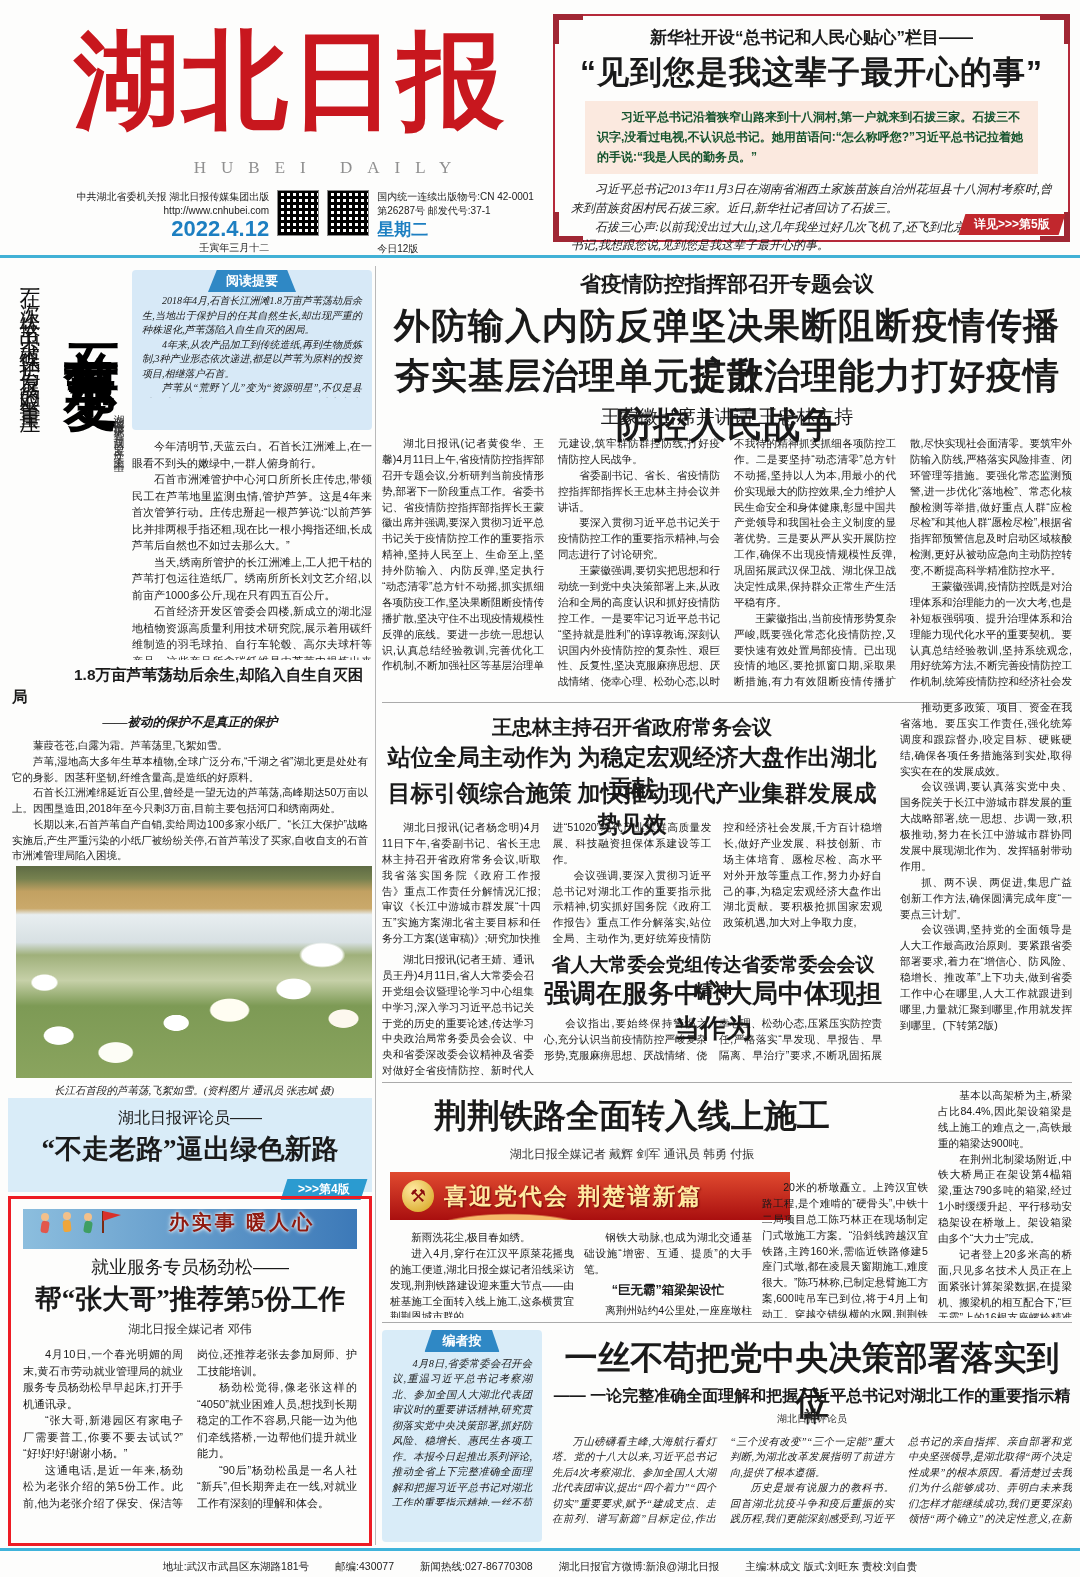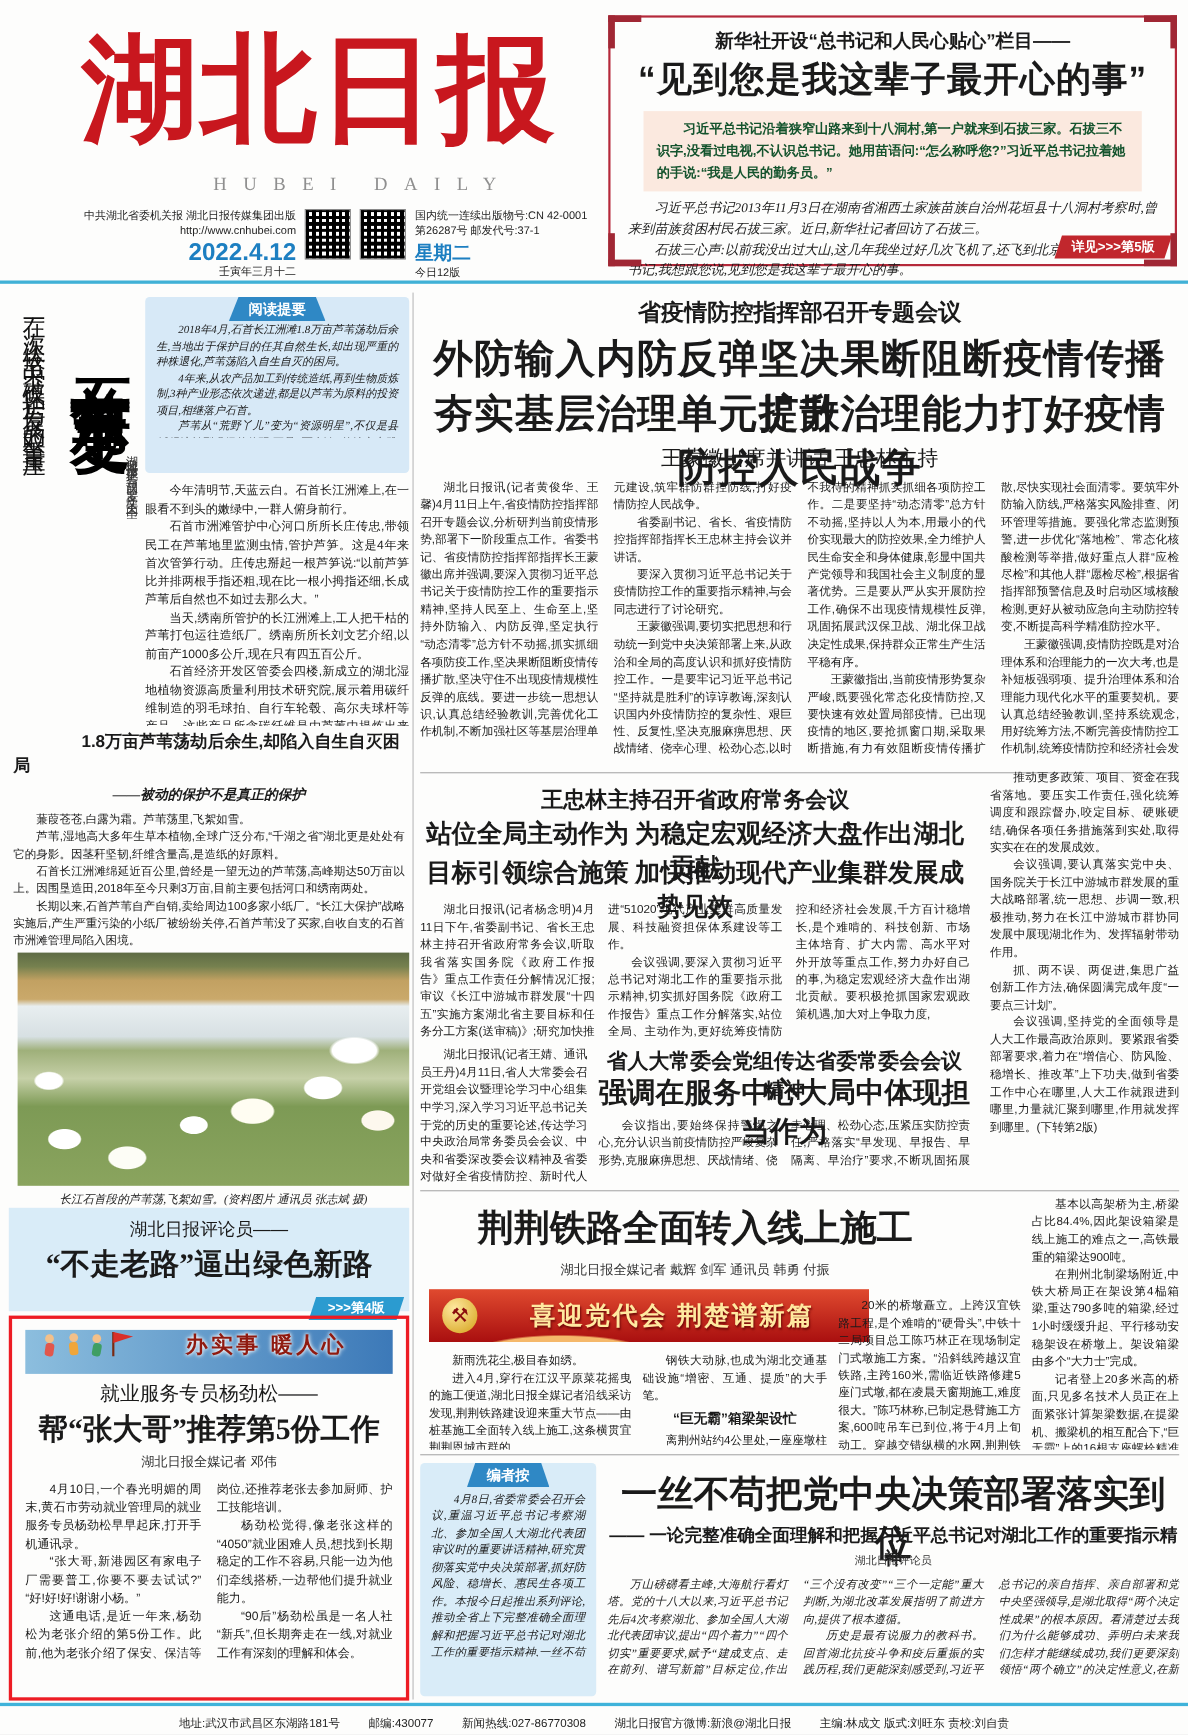--- a/index.html
+++ b/index.html
@@ -105,21 +105,21 @@
   .r2-right{left:518px;top:436px;width:172px;height:378px;font-size:10.6px;overflow:hidden;}
   .rr-h{left:20px;top:830px;width:460px;text-align:center;font-family:"Liberation Serif",serif;
         font-weight:900;font-size:33px;}
   .rr-byline{left:20px;top:882px;width:460px;text-align:center;font-size:12px;color:#333;}
   .rr-banner{left:8px;top:908px;width:400px;height:48px;background:
              radial-gradient(ellipse at 30% 120%,#f5b86a 0 18%,transparent 20%),
              linear-gradient(180deg,#e04a2f,#a90f0f);display:flex;align-items:center;gap:10px;padding:0 12px;
              box-sizing:border-box;}
   .emblem{width:32px;height:32px;border-radius:50%;background:radial-gradient(circle at 35% 30%,#ffe9a0,#d4a017);
           display:flex;align-items:center;justify-content:center;font-size:18px;color:#8a0d0d;}
-  .rr-banner-title{flex:1;text-align:center;font-size:23px;font-weight:900;color:#ffe9a0;
+  .rr-banner-title{flex:1;text-align:left;font-size:23px;font-weight:900;color:#ffe9a0;
                    letter-spacing:2px;text-shadow:1px 1px 2px #6d0707;}
   .rr-colA{left:8px;top:966px;width:184px;height:88px;font-size:10.6px;overflow:hidden;}
   .rr-colB{left:202px;top:966px;width:168px;height:88px;font-size:10.6px;overflow:hidden;}
   .rr-sub{text-align:center;font-weight:bold;font-size:12.5px;margin:4px 0;}
   .rr-colC{left:380px;top:916px;width:166px;height:138px;font-size:10.6px;overflow:hidden;}
   .rr-colD{left:556px;top:824px;width:134px;height:230px;font-size:10.6px;overflow:hidden;}
   .notebox{left:0;top:1066px;width:160px;height:212px;background:#d9ecf8;border-radius:4px;}
   .note-text{padding:26px 10px 6px;font-family:"Liberation Serif",serif;font-style:italic;
              font-size:10.3px;line-height:1.5;text-indent:2em;text-align:justify;height:176px;
              overflow:hidden;box-sizing:border-box;}
@@ -255,21 +255,21 @@
       <p>王蒙徽强调,疫情防控既是对治理体系和治理能力的一次大考,也是补短板强弱项、提升治理体系和治理能力现代化水平的重要契机。要认真总结经验教训,坚持系统观念,用好统筹方法,不断完善疫情防控工作机制,统筹疫情防控和经济社会发展,最大限度减少疫情对经济社会发展的影响。要把城乡基层治理单元建设和治理体系建设结合起来,以社区为基本单元,将更多资源、服务、管理放到社区,充分发挥城乡社区在疫情防控中的基础性作用。要把政府主导和群众主体结合起来,压实“四方责任”,教育引导广大干部群众自觉遵守防疫要求,加强自我防护,筑牢群防群控防线。要把技防和人防结合起来,推进加强免疫接种,加强疫情防控信息化支撑。要把常态化防控和应急处置结合起来,统筹发展和安全,全面检视防疫工作标准和要求,统筹临时性设施和永久性设施建设,大力改善交通通道等场所的疫情防控基础设施。</p>
 
     </div>
     <div class="hairline" style="top:438px;"></div>
 
     <div class="abs r2-eyebrow">王忠林主持召开省政府常务会议</div>
     <div class="abs r2-h" style="top:478px;">站位全局主动作为 为稳定宏观经济大盘作出湖北贡献</div>
     <div class="abs r2-h" style="top:514px;">目标引领综合施策 加快推动现代产业集群发展成势见效</div>
     <div class="abs r2-body bodytext">
       <p>湖北日报讯(记者杨念明)4月11日下午,省委副书记、省长王忠林主持召开省政府常务会议,听取我省落实国务院《政府工作报告》重点工作责任分解情况汇报;审议《长江中游城市群发展“十四五”实施方案湖北省主要目标和任务分工方案(送审稿)》;研究加快推进“51020”现代产业集群高质量发展、科技融资担保体系建设等工作。</p>
-      <p>会议强调,要深入贯彻习近平总书记对湖北工作的重要指示批示精神,切实抓好国务院《政府工作报告》重点工作分解落实,站位全局、主动作为,更好统筹疫情防控和经济社会发展,千方百计稳增长,是个难啃的、科技创新、市场主体培育、扩大内需、高水平对外开放等重点工作,努力办好自己的事,为稳定宏观经济大盘作出湖北贡献。要积极抢抓国家宏观政策机遇,加大对上争取力度,</p>
+      <p>会议强调,要深入贯彻习近平总书记对湖北工作的重要指示批示精神,切实抓好国务院《政府工作报告》重点工作分解落实,站位全局、主动作为,更好统筹疫情防控和经济社会发展,千方百计稳增长,做好产业发展、科技创新、市场主体培育、愿检尽检、高水平对外开放等重点工作,努力办好自己的事,为稳定宏观经济大盘作出湖北贡献。要积极抢抓国家宏观政策机遇,加大对上争取力度,</p>
     </div>
     <div class="abs npc-intro bodytext">
       <p>湖北日报讯(记者王婧、通讯员王丹)4月11日,省人大常委会召开党组会议暨理论学习中心组集中学习,深入学习习近平总书记关于党的历史的重要论述,传达学习中央政治局常务委员会会议、中央和省委深改委会议精神及省委对做好全省疫情防控、新时代人大工作等要求,研究贯彻落实措施。省人大常委会党组书记、常务副主任王玲主持会议。</p>
     </div>
     <div class="abs npc-eyebrow">省人大常委会党组传达省委常委会会议精神</div>
     <div class="abs npc-h">强调在服务中心大局中体现担当作为</div>
     <div class="abs npc-body bodytext">
       <p>会议指出,要始终保持警惕之心,充分认识当前疫情防控严峻复杂形势,克服麻痹思想、厌战情绪、侥幸心理、松劲心态,压紧压实防控责任,严格落实“早发现、早报告、早隔离、早治疗”要求,不断巩固拓展疫情防控决定性成果。要统筹疫情防控和立法、监督、代表等工作,坚持两手</p>
     </div>
     <div class="abs r2-right bodytext">

